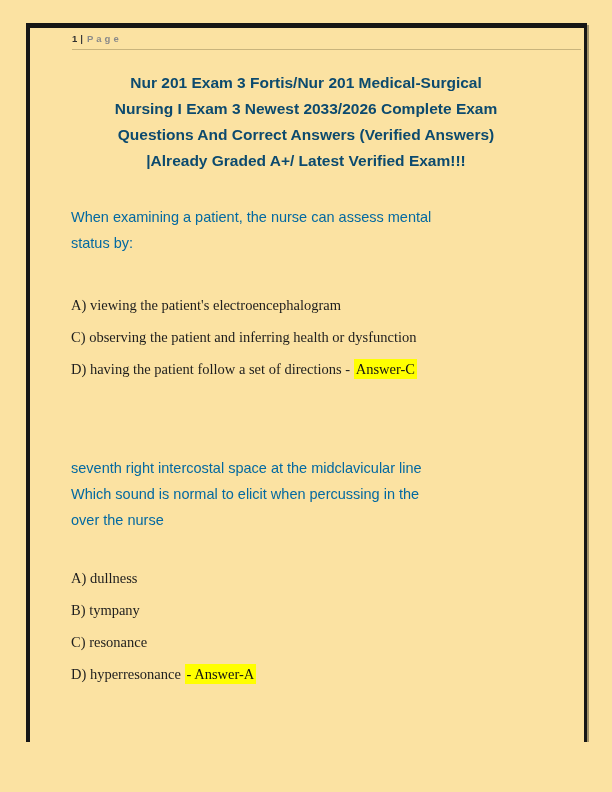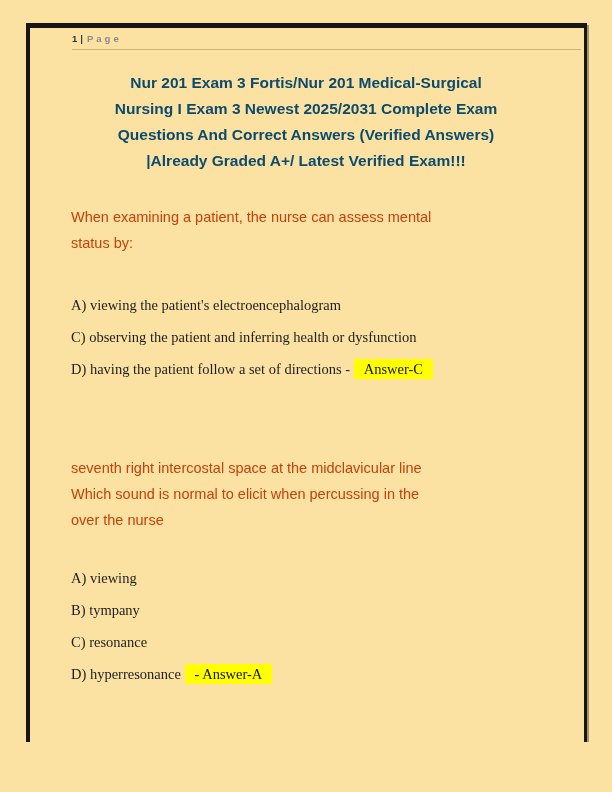--- a/index.html
+++ b/index.html
@@ -14,44 +14,44 @@
     box-shadow:2px 2px 0 rgba(0,0,0,.35);
   }
   .header{position:absolute;left:72px;top:33px;font-size:9.5px;font-weight:700;color:#2f2f2f;}
   .header .sep{margin:0 4px 0 3px;color:#3a3a3a;}
   .header .label{color:#8a8a8a;letter-spacing:3px;}
   .header-rule{position:absolute;left:72px;top:49px;width:509px;height:1px;background:rgba(110,95,55,.35);}
   .title{
     position:absolute;left:46px;top:70px;width:520px;text-align:center;
     color:#0c4a6e;font-size:15.5px;line-height:26px;font-weight:700;
   }
-  .qtext{position:absolute;left:71px;width:482px;font-size:14.5px;line-height:26px;color:#c2410c;}
+  .qtext{position:absolute;left:71px;width:482px;font-size:14.5px;line-height:26px;color:#0369a1;}
   #q1-text{top:204px;}
   #q2-text{top:455px;}
   .options{position:absolute;left:71px;width:495px;font-size:14.5px;color:#1d1d1d;font-family:Liberation Serif, serif;}
   #q1-options{top:295px;}
   #q2-options{top:568px;}
   .option{line-height:20px;margin-bottom:12px;}
-  .hl{background:#ffff00;color:#141414;padding:2px 10px;}
+  .hl{background:#ffff00;color:#141414;padding:2px 2px;}
   .hl:empty{display:none;}
 </style>
 </head>
 <body>
 
 <div class="page">
   <div class="frame"></div>
 
   <div class="header">
     <span class="num">1</span><span class="sep">|</span><span class="label">Page</span>
   </div>
   <div class="header-rule"></div>
 
   <div class="title">
     <div class="title-line">Nur 201 Exam 3 Fortis/Nur 201 Medical-Surgical</div>
-    <div class="title-line">Nursing I Exam 3 Newest 2025/2031 Complete Exam</div>
+    <div class="title-line">Nursing I Exam 3 Newest 2033/2026 Complete Exam</div>
     <div class="title-line">Questions And Correct Answers (Verified Answers)</div>
     <div class="title-line">|Already Graded A+/ Latest Verified Exam!!!</div>
   </div>
 
   <div class="qtext" id="q1-text">
     <div>When examining a patient, the nurse can assess mental</div>
     <div>status by:</div>
   </div>
 
   <div class="options" id="q1-options">
@@ -60,18 +60,18 @@
     <div class="option"><span>D) having the patient follow a set of directions - </span><mark class="hl">Answer-C</mark></div>
   </div>
 
   <div class="qtext" id="q2-text">
     <div>seventh right intercostal space at the midclavicular line</div>
     <div>Which sound is normal to elicit when percussing in the</div>
     <div>over the nurse</div>
   </div>
 
   <div class="options" id="q2-options">
-    <div class="option"><span>A) viewing</span></div>
+    <div class="option"><span>A) dullness</span></div>
     <div class="option"><span>B) tympany</span></div>
     <div class="option"><span>C) resonance</span></div>
     <div class="option"><span>D) hyperresonance </span><mark class="hl">- Answer-A</mark></div>
   </div>
 </div>
 
 </body></html>

